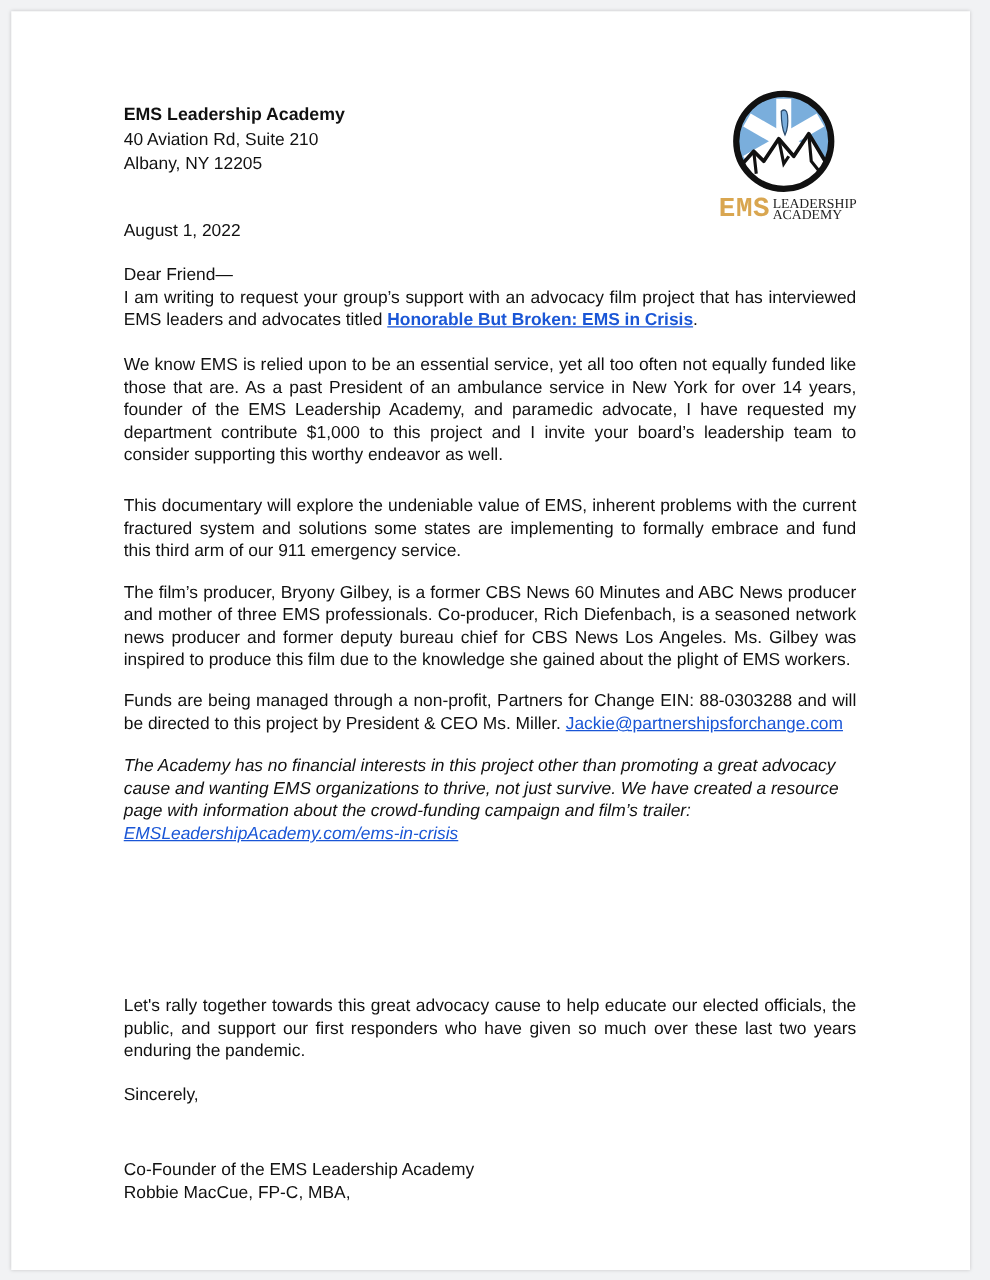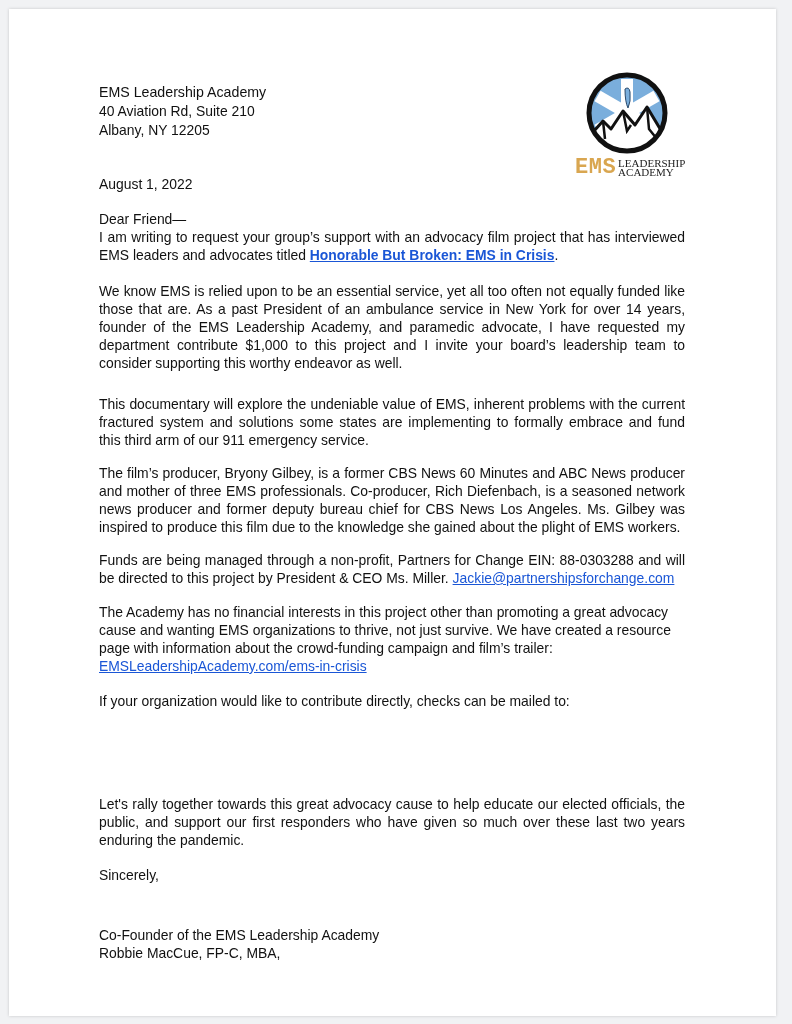--- a/index.html
+++ b/index.html
@@ -11,22 +11,22 @@
     position: relative;
   }
   .page {
     position: absolute; left: 9px; top: 9px; width: 767px; height: 1007px;
     background: #fff;
     box-shadow: 0 0 3px rgba(0,0,0,0.18);
   }
   .abs { position: absolute; }
   .t { font-size: 13.9px; line-height: 18px; }
   .just { text-align: justify; width: 586px; }
-  .ragged { width: 600px; }
-  .bold { font-weight: normal; font-size: 14.2px; }
+  .ragged { width: 600px; font-style: italic; }
+  .bold { font-weight: bold; font-size: 14.2px; }
   a.link { color: #1a56d6; text-decoration: underline; }
   a.link.bold-link { font-weight: bold; }
   .logo { position: absolute; left: 566px; top: 60px; width: 124px; height: 120px; }
   .logo-ems { font-family: Liberation Mono, monospace; font-weight: bold; color: #d9a650; font-size: 22px; letter-spacing: 0.5px; }
   .logo-sub { font-family: "Liberation Serif", serif; font-weight: normal; color: #222; font-size: 11px; line-height: 9px; }
 </style>
 </head>
 <body>
 
 <div class="page">
@@ -79,21 +79,20 @@
 
   <div class="abs t just" style="left:90px; top:542px;">
     <span>Funds are being managed through a non-profit, Partners for Change EIN: 88-0303288 and will be directed to this project by President &amp; CEO Ms. Miller. </span><a class="link" href="#">Jackie@partnershipsforchange.com</a>
   </div>
 
   <div class="abs t ragged" style="left:90px; top:594px; width:590px;">
     <span>The Academy has no financial interests in this project other than promoting a great advocacy cause and wanting EMS organizations to thrive, not just survive. We have created a resource page with information about the crowd-funding campaign and film’s trailer:</span><br>
     <a class="link" href="#">EMSLeadershipAcademy.com/ems-in-crisis</a>
   </div>
 
-  <div class="abs t" style="left:90px; top:683px;">If your organization would like to contribute directly, checks can be mailed to:</div>
 
 
   <div class="abs t just" style="left:90px; top:786px;">Let's rally together towards this great advocacy cause to help educate our elected officials, the public, and support our first responders who have given so much over these last two years enduring the pandemic.</div>
 
   <div class="abs t" style="left:90px; top:857px;">Sincerely,</div>
 
   <div class="abs t" style="left:90px; top:917px;">
     <div>Co-Founder of the EMS Leadership Academy</div>
     <div>Robbie MacCue, FP-C, MBA,</div>
   </div>

